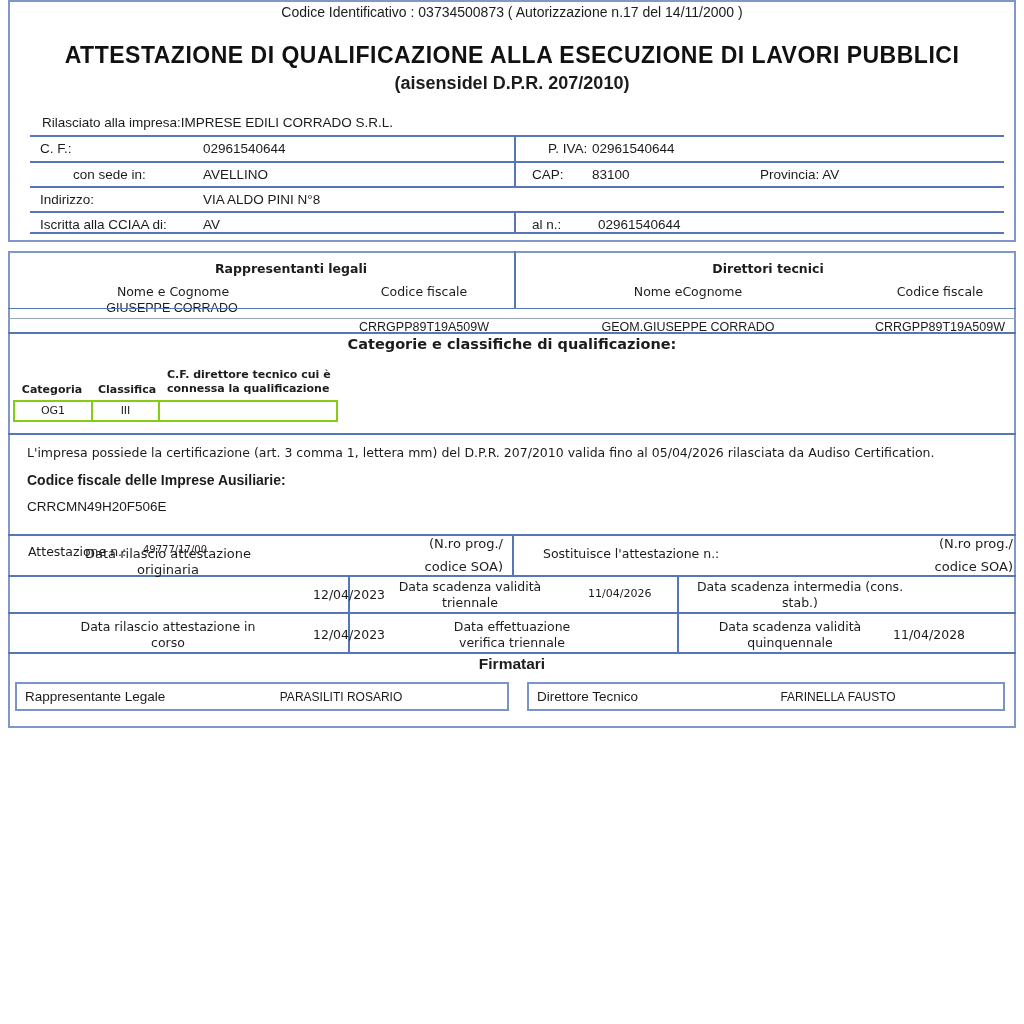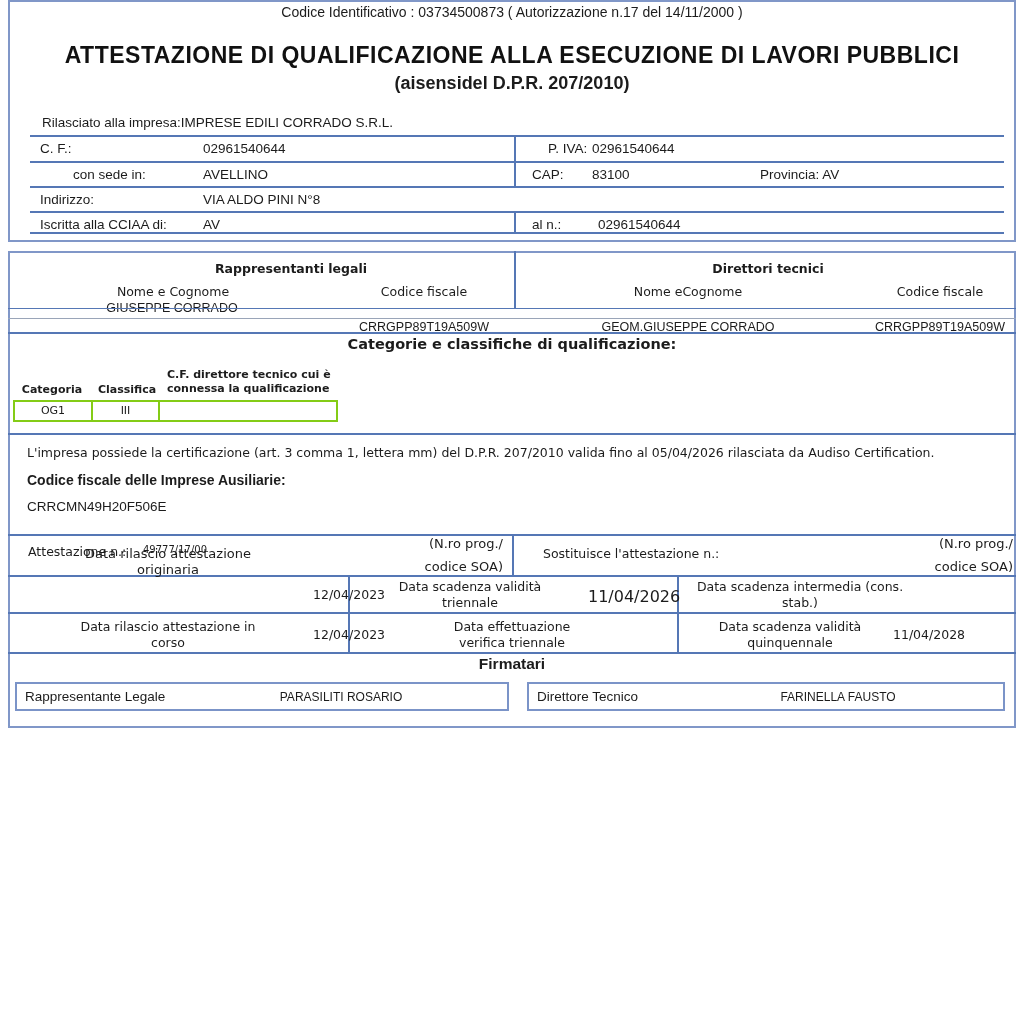--- a/index.html
+++ b/index.html
@@ -125,21 +125,21 @@
 <div class="t vdn" style="right:11px;left:auto;top:559px;font-size:13px;">codice SOA)</div>
 
 <div class="hl" style="left:8px;top:575px;width:1008px;"></div>
 <div class="vl" style="left:348px;top:575px;height:78px;"></div>
 <div class="vl" style="left:677px;top:575px;height:78px;"></div>
 
 <div class="wrap vdn" style="left:68px;top:546px;width:200px;font-size:13px;line-height:16px;">Data rilascio attestazione originaria</div>
 <div class="t vdn" style="left:313px;top:587px;font-size:12.5px;">12/04/2023</div>
 
 <div class="wrap vdn" style="left:375px;top:579px;width:190px;font-size:12.5px;line-height:16px;">Data scadenza validità triennale</div>
-<div class="t vdn" style="left:588px;top:587px;font-size:16px;">11/04/2026</div>
+<div class="t vdn" style="left:588px;top:587px;font-size:11px;">11/04/2026</div>
 
 <div class="wrap vdn" style="left:695px;top:579px;width:210px;font-size:12.5px;line-height:16px;">Data scadenza intermedia (cons. stab.)</div>
 
 <div class="hl" style="left:8px;top:612px;width:1008px;"></div>
 
 <div class="wrap vdn" style="left:68px;top:619px;width:200px;font-size:12.5px;line-height:16px;">Data rilascio attestazione in corso</div>
 <div class="t vdn" style="left:313px;top:627px;font-size:12.5px;">12/04/2023</div>
 
 <div class="wrap vdn" style="left:432px;top:619px;width:160px;font-size:12.5px;line-height:16px;">Data effettuazione verifica triennale</div>
 

